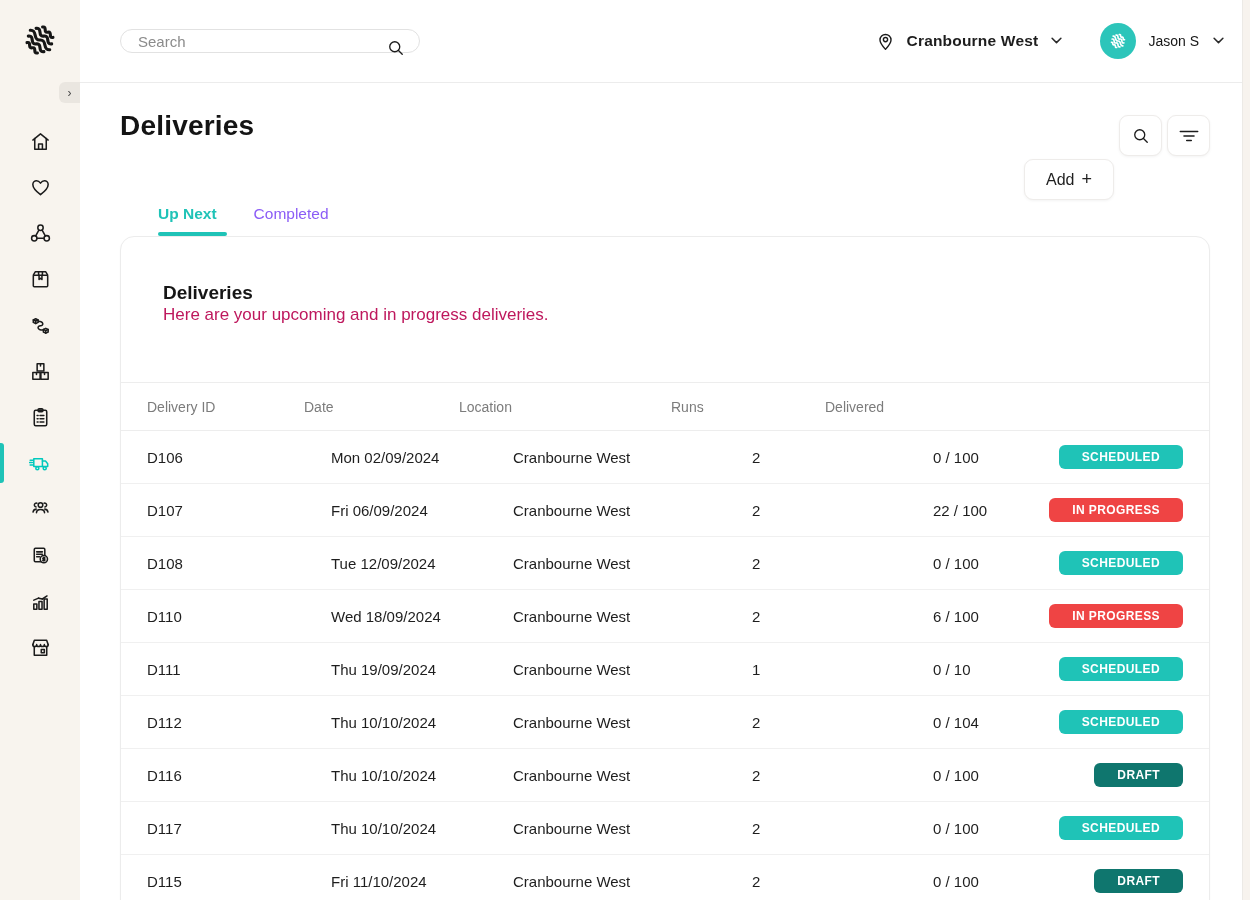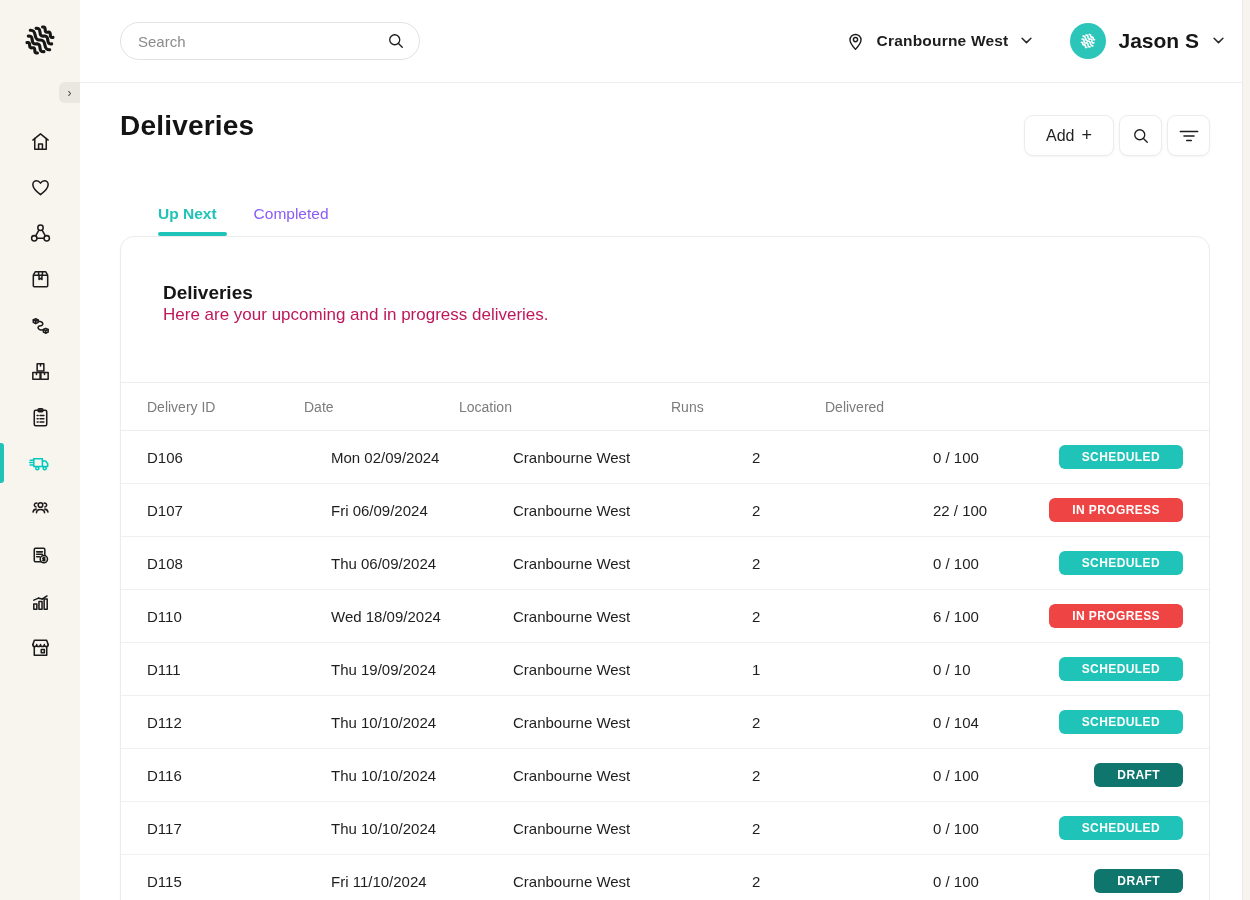--- a/index.html
+++ b/index.html
@@ -37,52 +37,52 @@
   }
 
   
   .header {
     position:absolute; left:80px; top:0; right:8px; height:83px;
     background:#fff; border-bottom:1px solid #ececec;
     display:flex; align-items:center; padding:0 18px 0 40px; z-index:4;
   }
   .search-wrap { position:relative; width:300px; }
   .search-input {
-    width:300px; height:38px; border:1px solid #e2e2e2; border-radius:19px;
+    width:300px; height:24px; border:1px solid #e2e2e2; border-radius:19px;
     padding:0 44px 0 17px; font-family:inherit; font-size:15px; color:#333;
     background:#fff; outline:none;
   }
   .search-input::placeholder { color:#8b8b8b; }
   .search-wrap .mag { position:absolute; right:14px; top:9px; }
 
   .loc-group { margin-left:auto; display:flex; align-items:center; gap:11px; cursor:pointer; }
   .loc-label { font-size:15.5px; font-weight:600; letter-spacing:.2px; color:#1d1d1d; }
   .chev { margin-left:2px; }
 
   .user-group { display:flex; align-items:center; gap:12px; margin-left:38px; cursor:pointer; }
   .avatar {
     width:36px; height:36px; border-radius:50%; background:#2cc5ba;
     display:flex; align-items:center; justify-content:center;
   }
-  .user-name { font-size:21px; font-weight:700; color:#161616; }
+  .user-name { font-size:14px; font-weight:400; color:#161616; }
 
   
   .main { position:absolute; left:80px; top:83px; right:8px; bottom:0; background:#fff; }
   .page-title {
     position:absolute; left:40px; top:27px;
     font-size:28px; font-weight:800; letter-spacing:.2px; color:#141414;
   }
   .actions { position:absolute; top:32px; right:32px; display:flex; gap:5px; }
   .btn {
     background:#fff; border:1px solid #eeecea; border-radius:9px;
     box-shadow:0 1px 3px rgba(0,0,0,.05); cursor:pointer;
     display:flex; align-items:center; justify-content:center;
     font-family:inherit;
   }
-  .btn-add { height:41px; padding:0 21px; font-size:16px; color:#1f1f1f; gap:7px; }
+  .btn-add { height:41px; padding:0 21px; font-size:16px; color:#1f1f1f; gap:7px;margin-top:44px; }
   .btn-add .plus { font-size:18px; font-weight:400; color:#222; }
   .btn-icon { width:43px; height:41px; }
 
   .tabs { position:absolute; left:66px; top:122px; display:flex; gap:25px; }
   .tab { position:relative; font-size:15.5px; padding-bottom:13px; cursor:pointer;margin-left:12px; }
   .tab-upnext { color:#1fc3b7; font-weight:700; }
   .tab-completed { color:#8b5cf6; font-weight:500; }
   .tab-upnext::after {
     content:""; position:absolute; left:0; right:-10px; bottom:0; height:4px;
     background:#1fc3b7; border-radius:3px;
@@ -369,21 +369,21 @@
     <div class="cell">Cranbourne West</div>
     <div class="cell">2</div>
     <div class="cell">22 / 100</div>
     <div class="cell cell-status">
       <span class="badge badge--blue">IN PROGRESS</span>
     </div>
   </div>
 
   <div class="trow">
     <div class="cell">D108</div>
-    <div class="cell">Thu 06/09/2024</div>
+    <div class="cell">Tue 12/09/2024</div>
     <div class="cell">Cranbourne West</div>
     <div class="cell">2</div>
     <div class="cell">0 / 100</div>
     <div class="cell cell-status">
       <span class="badge badge--teal">SCHEDULED</span>
     </div>
   </div>
 
   <div class="trow">
     <div class="cell">D110</div>

